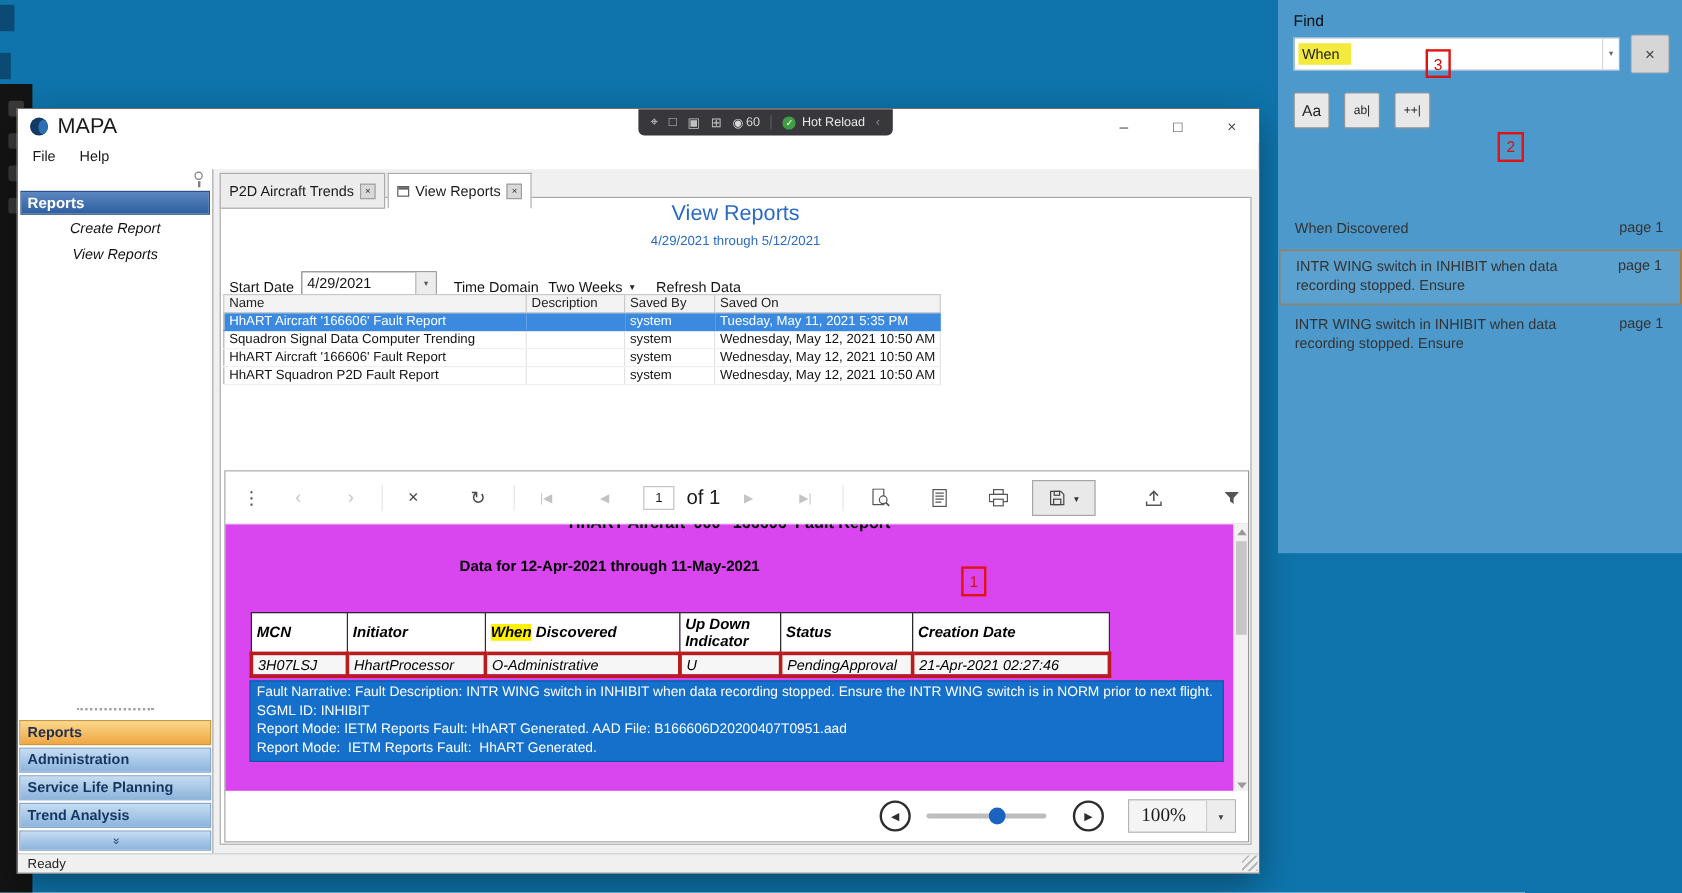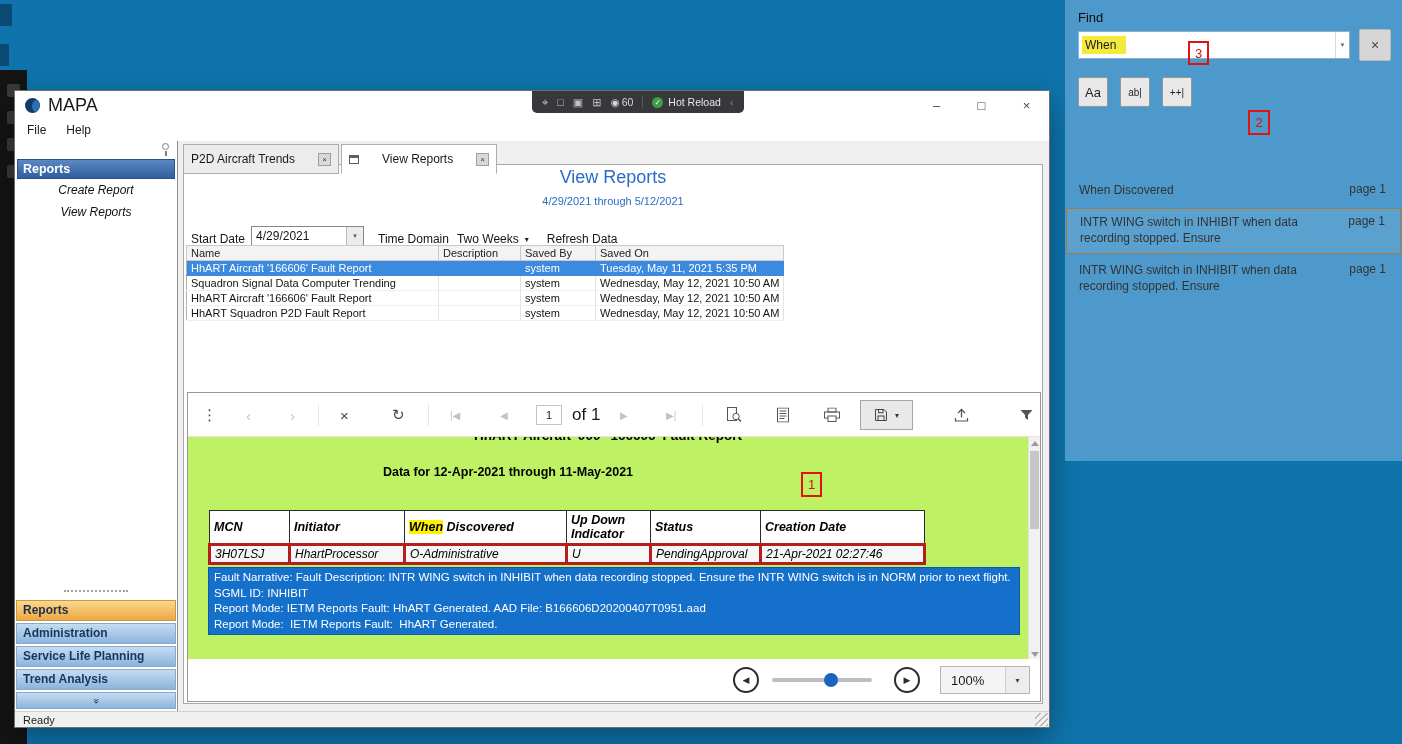--- a/index.html
+++ b/index.html
@@ -45,21 +45,21 @@
   .acc-item.active { background:linear-gradient(#fbd88c,#efa743); border-color:#c9983f; color:#20304f; }
   .acc-chevrons { height:17px; margin:1px 1px 2px; background:linear-gradient(#c6dcf2,#8bb4dc); border:1px solid #87a9cc; display:flex; align-items:center; justify-content:center; }
   .chev-glyph { transform:rotate(90deg); font-size:10px; color:#14365f; letter-spacing:-1px; }
 
   .statusbar { position:absolute; left:0; bottom:0; right:0; height:16px; background:#f0f0f0; border-top:1px solid #cfcfcf; display:flex; align-items:center; padding-left:8px; font-size:11px; color:#222; }
   .resize-grip { position:absolute; right:1px; bottom:1px; width:13px; height:13px; background:repeating-linear-gradient(315deg,#b9b9b9 0 1.5px,transparent 1.5px 4.5px); }
 
   
   .main { position:absolute; left:163px; top:50px; width:871px; height:570px; background:#f0f0f0; }
   .tabs { position:absolute; left:5px; top:3px; display:flex; align-items:flex-end; z-index:3; }
-  .tab { display:flex; align-items:center; gap:23px; height:20px; padding:14px 7px; background:#ececec; border:1px solid #adadad; font-size:12px; color:#1a1a1a; margin-right:2px; }
+  .tab { display:flex; align-items:center; gap:5px; height:20px; padding:14px 7px; background:#ececec; border:1px solid #adadad; font-size:12px; color:#1a1a1a; margin-right:2px; }
   .tab.selected { background:#fff; height:21px; border-bottom-color:#fff; }
   .tab-close { width:13px; height:13px; background:#d9d9d9; border:1px solid #9e9e9e; display:flex; align-items:center; justify-content:center; font-size:8px; color:#333; }
   .tab-icon { width:10px; height:9px; border:1px solid #5f5f5f; position:relative; }
   .tab-icon i { position:absolute; left:0; top:0; width:100%; height:2px; background:#5f5f5f; }
 
   .content-panel { position:absolute; left:5px; top:23px; width:860px; height:540px; background:#fff; border:1px solid #a8a8a8; }
   .vr-title { position:absolute; top:2px; left:0; width:100%; text-align:center; color:#2a6cc5; font-size:18px; }
   .vr-subtitle { position:absolute; top:30px; left:0; width:100%; text-align:center; color:#2a6cc5; font-size:11px; }
 
   .controls-row { position:absolute; left:7px; top:60px; height:21px; display:flex; align-items:flex-end; font-size:12px; color:#141414; }
@@ -81,21 +81,21 @@
   .tbi { position:absolute; top:50%; transform:translateY(-50%); color:#4a4a4a; }
   .tb-g { font-size:15px; }
   .tb-pg { font-size:10px; }
   .tb-sep { position:absolute; top:11px; width:1px; height:22px; background:#e6e6e6; }
   .tb-dis { color:#c3c3c3; }
   .pagebox { position:absolute; top:50%; transform:translateY(-50%); width:26px; height:20px; border:1px solid #c4c4c4; font-size:11px; text-align:center; line-height:18px; color:#1a1a1a; background:#fff; }
   .page-of { position:absolute; top:50%; transform:translateY(-50%); font-size:17px; color:#1a1a1a;text-align:right; }
   .savebox { position:absolute; top:7px; width:53px; height:30px; background:#e9e9e9; border:1px solid #a6a6a6; display:flex; align-items:center; justify-content:center; gap:7px; }
   .save-caret { font-size:8px; color:#333; }
 
-  .doc-area { position:absolute; left:0; top:44px; width:840px; height:224px; overflow:hidden; background:#bef264; }
+  .doc-area { position:absolute; left:0; top:44px; width:840px; height:224px; overflow:hidden; background:#d946ef; }
   .doc-title { position:absolute; top:-9px; left:0; width:100%; text-align:center; font-weight:bold; font-size:13.5px; color:#000; }
   .doc-range { position:absolute; top:28px; left:0; width:640px; text-align:center; font-weight:bold; font-size:12.5px; color:#000; }
   .rpt-table { position:absolute; left:20px; top:73px; border-collapse:collapse; table-layout:fixed;font-style:italic; }
   .rpt-table th { border:1px solid #2b2b2b; font-size:12.5px; text-align:left; padding:2px 4px; vertical-align:middle; background:#fff; color:#000; }
   .rpt-table td { border:3px solid #b91c1c; font-size:12px; padding:1px 4px; background:#f6f6f6; color:#000; white-space:nowrap; overflow:hidden; }
   .hl-cell { background:#fadfae; }
   .hl-yellow { background:#fff200; }
   .narrative { position:absolute; left:20px; top:130px; width:812px; background:#1470ca; border:1px solid #0d59a5; color:#fff; padding:2px 5px; font-size:11.5px; line-height:15.5px; }
   .narrative div { white-space:pre-wrap; }
 
@@ -104,21 +104,21 @@
   .sb-up { top:4px; border-bottom:5px solid #9a9a9a; }
   .sb-down { bottom:4px; border-top:5px solid #9a9a9a; }
   .sb-thumb { position:absolute; left:1px; top:14px; width:9px; height:78px; background:#c6c6c6; }
 
   .zoom-bar { position:absolute; left:0; bottom:0; width:852px; height:42px; background:#fff; }
   .zoom-circle { position:absolute; top:8px; width:26px; height:26px; border:2px solid #2d2d2d; border-radius:50%; display:flex; align-items:center; justify-content:center; font-size:9px; color:#2d2d2d; }
   .zoom-prev { left:545px; } .zoom-next { left:706px; }
   .zoom-track { position:absolute; left:584px; top:19px; width:100px; height:4px; background:#bdbdbd; border-radius:2px; }
   .zoom-thumb { position:absolute; left:52px; top:-5px; width:14px; height:14px; border-radius:50%; background:#1b63c0; }
   .zoom-select { position:absolute; left:752px; top:7px; width:90px; height:28px; background:#f4f4f4; border:1px solid #b5b5b5; display:flex; align-items:stretch; }
-  .zoom-value { flex:1; font-size:13px; color:#1a1a1a; display:flex; align-items:center; padding-left:10px; }
+  .zoom-value { flex:1; font-size:16px; color:#1a1a1a; display:flex; align-items:center; padding-left:10px;font-family:Liberation Serif, serif; }
   .zoom-dd { width:24px; display:flex; align-items:center; justify-content:center; font-size:8px; color:#444; border-left:1px solid #cfcfcf; background:#ededed; }
 
   
   .find-panel { position:absolute; left:1065px; top:0; width:337px; height:461px; background:#4d99cb; z-index:20; }
   .find-title { position:absolute; left:13px; top:10px; font-size:13px; color:#0c0c0c; }
   .find-input { position:absolute; left:13px; top:31px; width:272px; height:28px; background:#fff; border:1px solid #8fb2cc; display:flex; align-items:center; }
   .find-query { margin-left:3px; background:#f4ea3d; font-size:12px; color:#1a1a1a; padding:2px 10px 2px 3px; }
   .find-dd { margin-left:auto; width:14px; align-self:stretch; display:flex; align-items:center; justify-content:center; border-left:1px solid #d8d8d8; font-size:7px; color:#666; }
   .find-close { position:absolute; left:294px; top:29px; width:32px; height:32px; background:#d6d6d6; border:1px solid #b9b9b9; display:flex; align-items:center; justify-content:center; font-size:14px; color:#444; border-radius:2px; }
   .find-opts { position:absolute; left:13px; top:77px; display:flex; gap:12px; }

